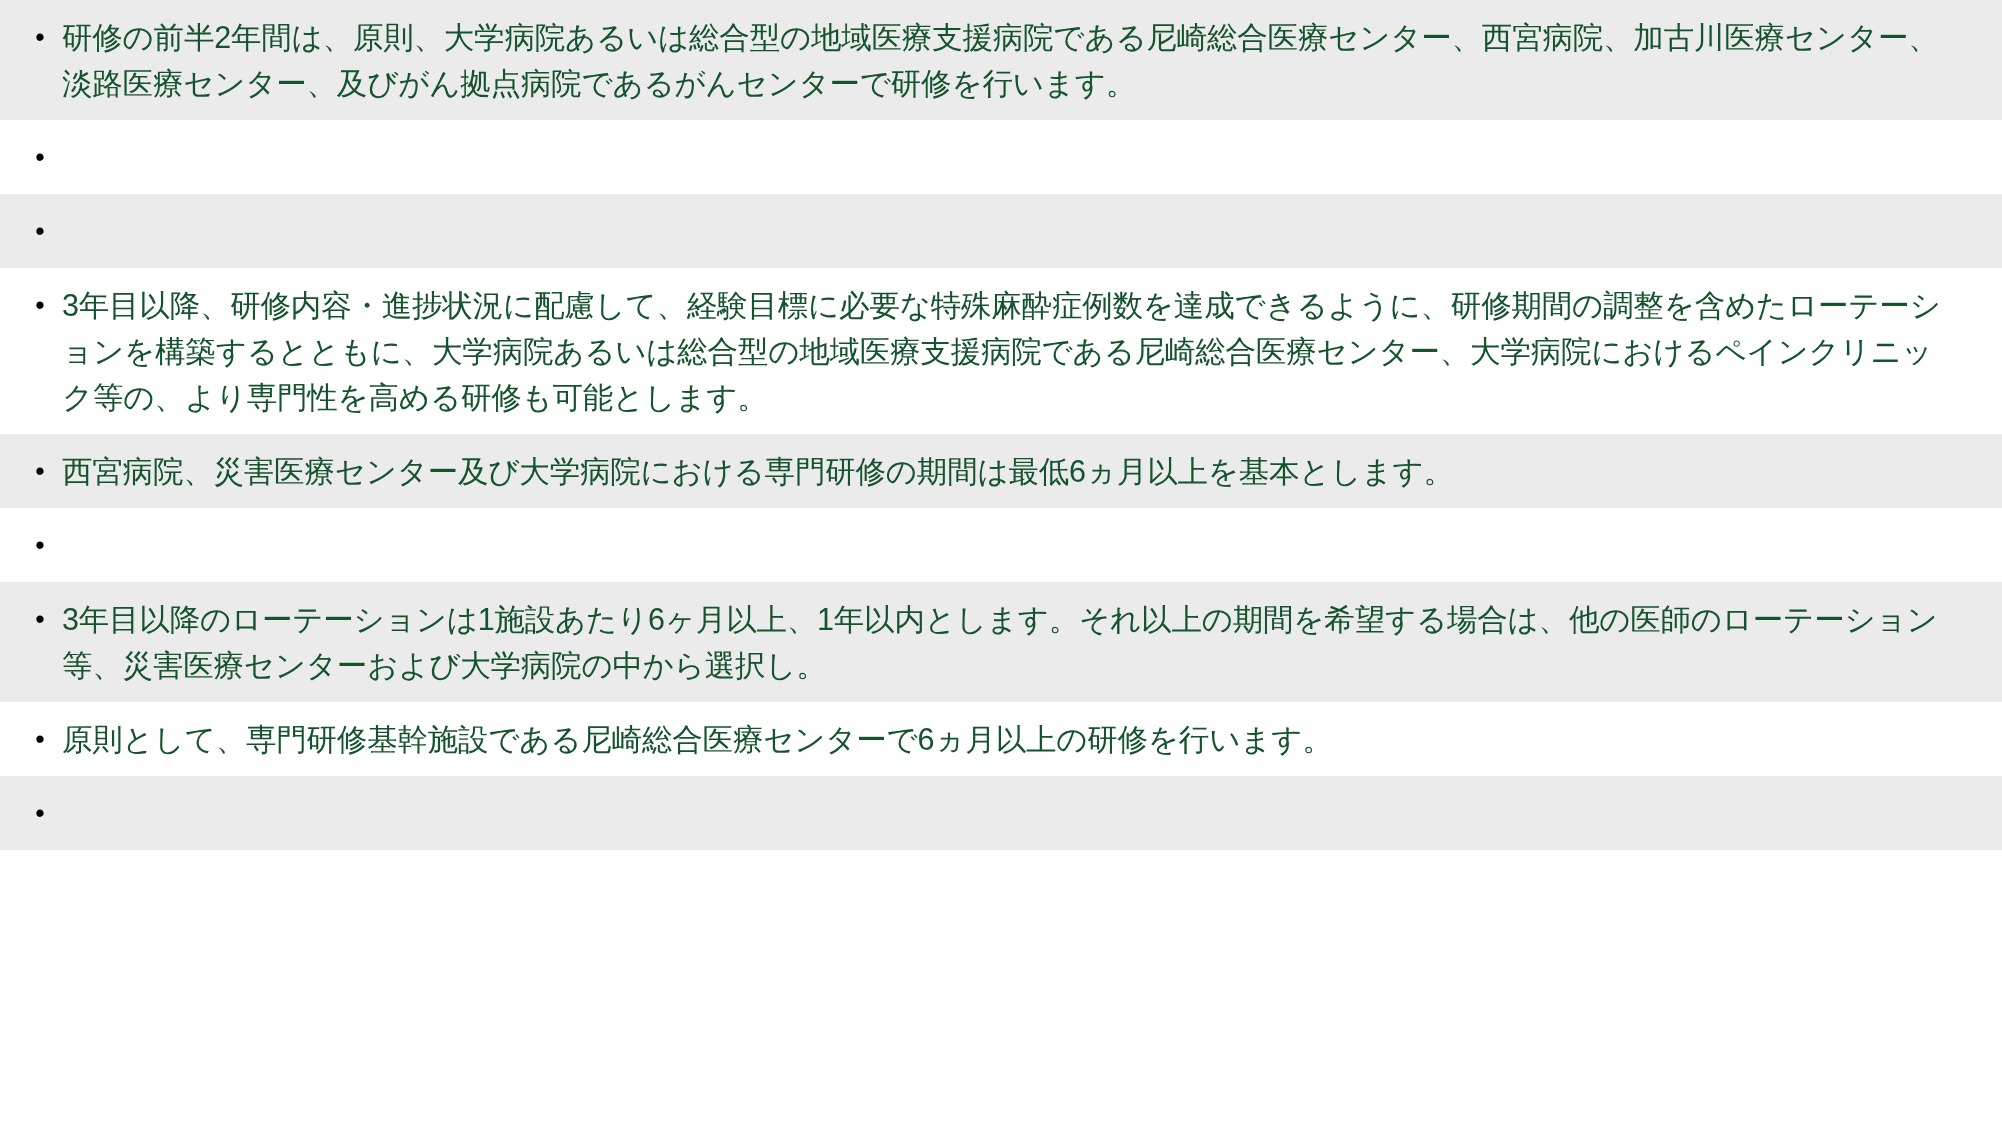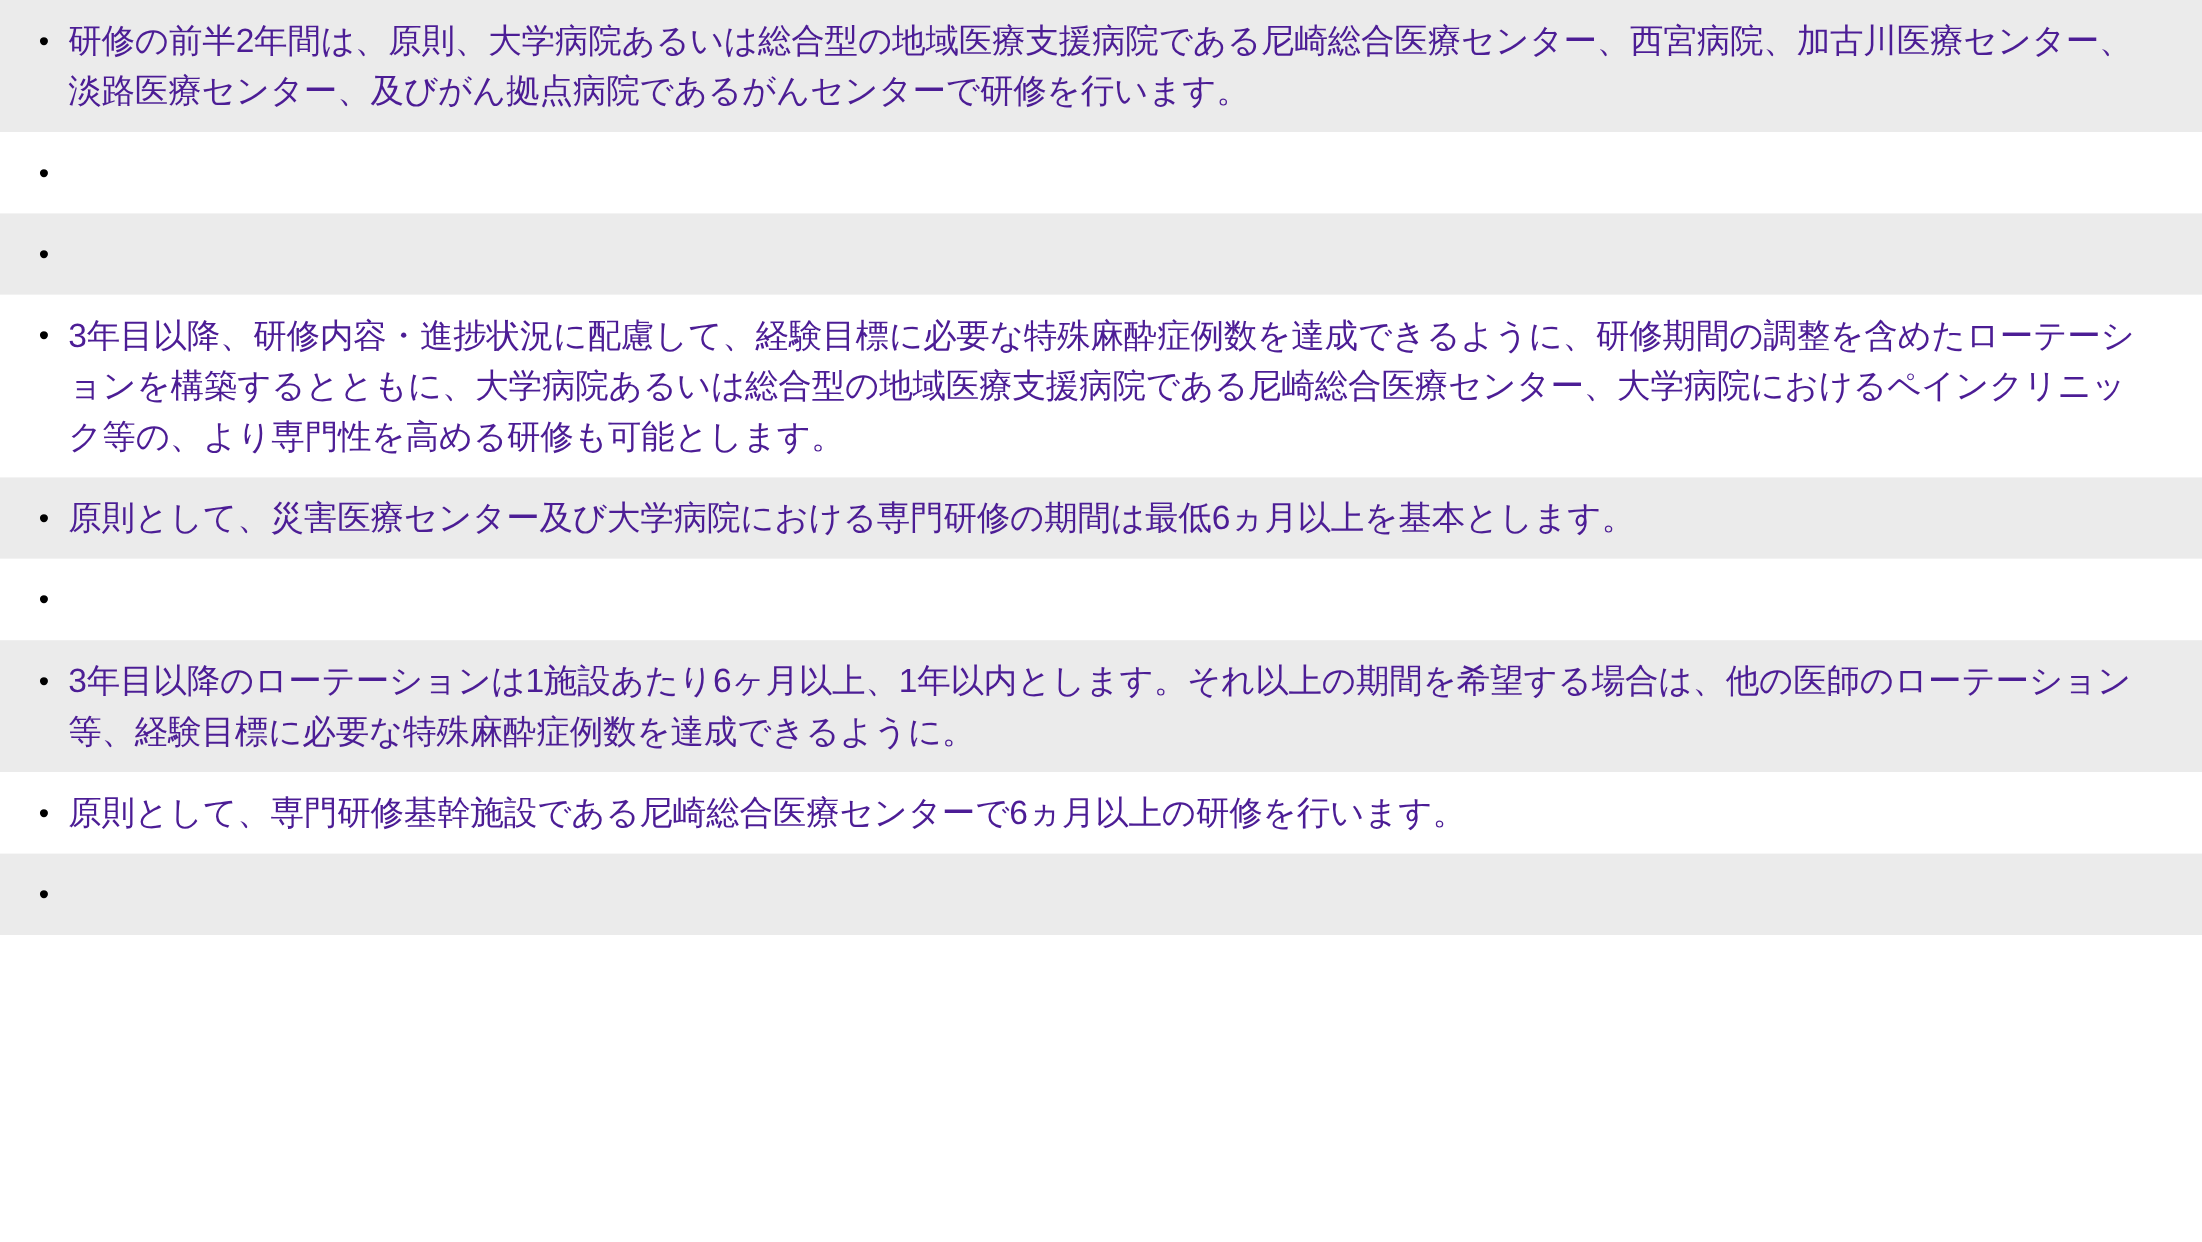--- a/index.html
+++ b/index.html
@@ -41,21 +41,21 @@
     line-height: 46px;
     text-align: center;
     color: #000000;
     user-select: none;
   }
   .bullet-text {
     flex: 1 1 auto;
     font-size: 30.5px;
     line-height: 46px;
     letter-spacing: -0.2px;
-    color: #4c1d95;
+    color: #14532d;
     white-space: pre-wrap;
     word-break: break-all;
   }
 </style>
 </head>
 <body>
 
 <div class="doc">
 
   <div class="bullet-row shaded">
@@ -71,30 +71,30 @@
     <div class="bullet-mark">•</div>
   </div>
 
   <div class="bullet-row plain">
     <div class="bullet-mark">•</div>
     <div class="bullet-text">3年目以降、研修内容・進捗状況に配慮して、経験目標に必要な特殊麻酔症例数を達成できるように、研修期間の調整を含めたローテーションを構築するとともに、大学病院あるいは総合型の地域医療支援病院である尼崎総合医療センター、大学病院におけるペインクリニック等の、より専門性を高める研修も可能とします。</div>
   </div>
 
   <div class="bullet-row shaded">
     <div class="bullet-mark">•</div>
-    <div class="bullet-text">原則として、災害医療センター及び大学病院における専門研修の期間は最低6ヵ月以上を基本とします。</div>
+    <div class="bullet-text">西宮病院、災害医療センター及び大学病院における専門研修の期間は最低6ヵ月以上を基本とします。</div>
   </div>
 
   <div class="bullet-row plain">
     <div class="bullet-mark">•</div>
   </div>
 
   <div class="bullet-row shaded">
     <div class="bullet-mark">•</div>
-    <div class="bullet-text">3年目以降のローテーションは1施設あたり6ヶ月以上、1年以内とします。それ以上の期間を希望する場合は、他の医師のローテーション等、経験目標に必要な特殊麻酔症例数を達成できるように。</div>
+    <div class="bullet-text">3年目以降のローテーションは1施設あたり6ヶ月以上、1年以内とします。それ以上の期間を希望する場合は、他の医師のローテーション等、災害医療センターおよび大学病院の中から選択し。</div>
   </div>
 
   <div class="bullet-row plain">
     <div class="bullet-mark">•</div>
     <div class="bullet-text">原則として、専門研修基幹施設である尼崎総合医療センターで6ヵ月以上の研修を行います。</div>
   </div>
 
   <div class="bullet-row shaded">
     <div class="bullet-mark">•</div>
   </div>

